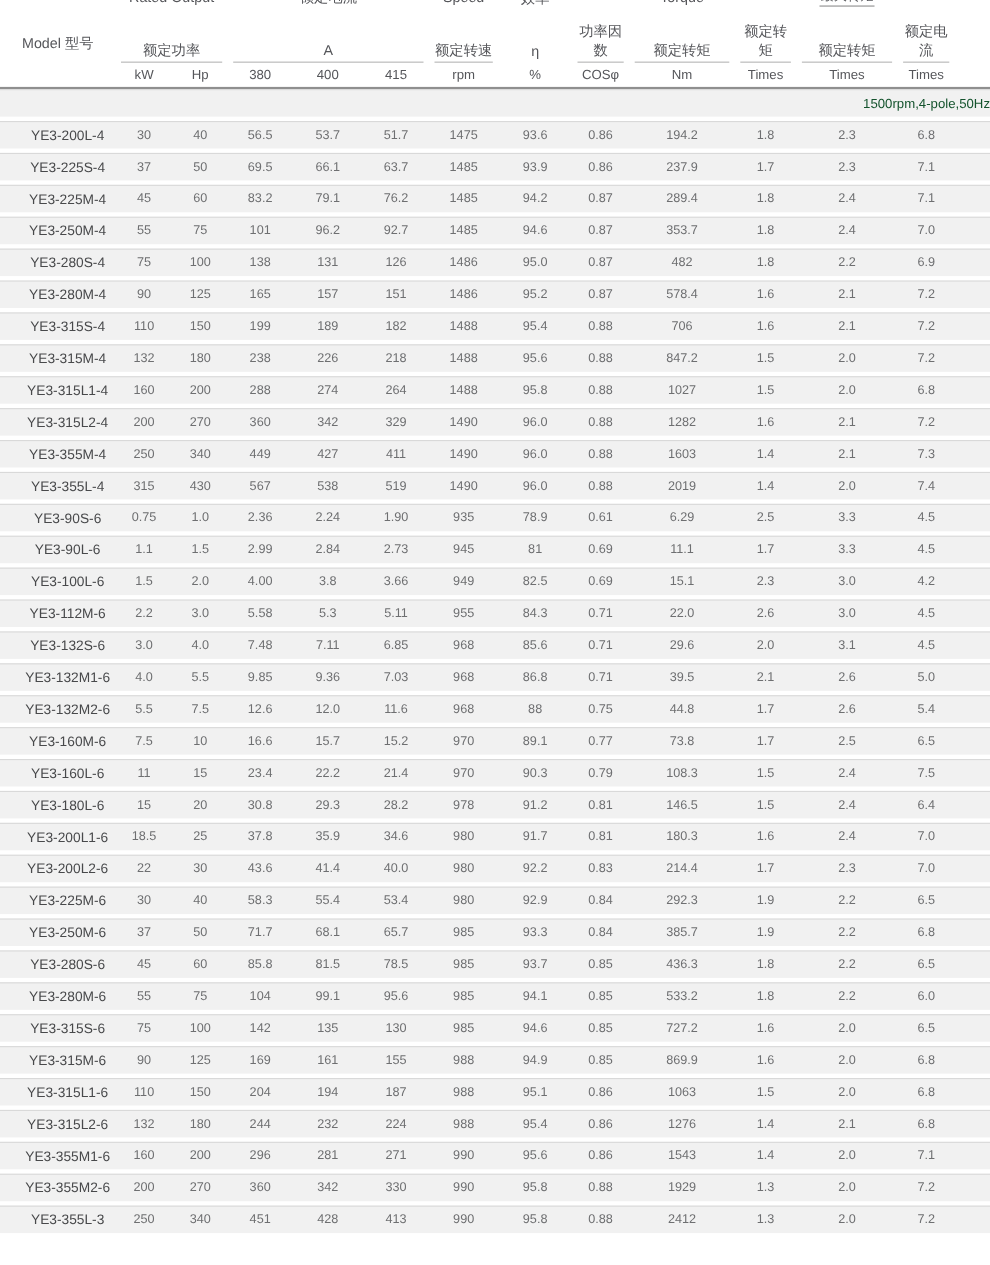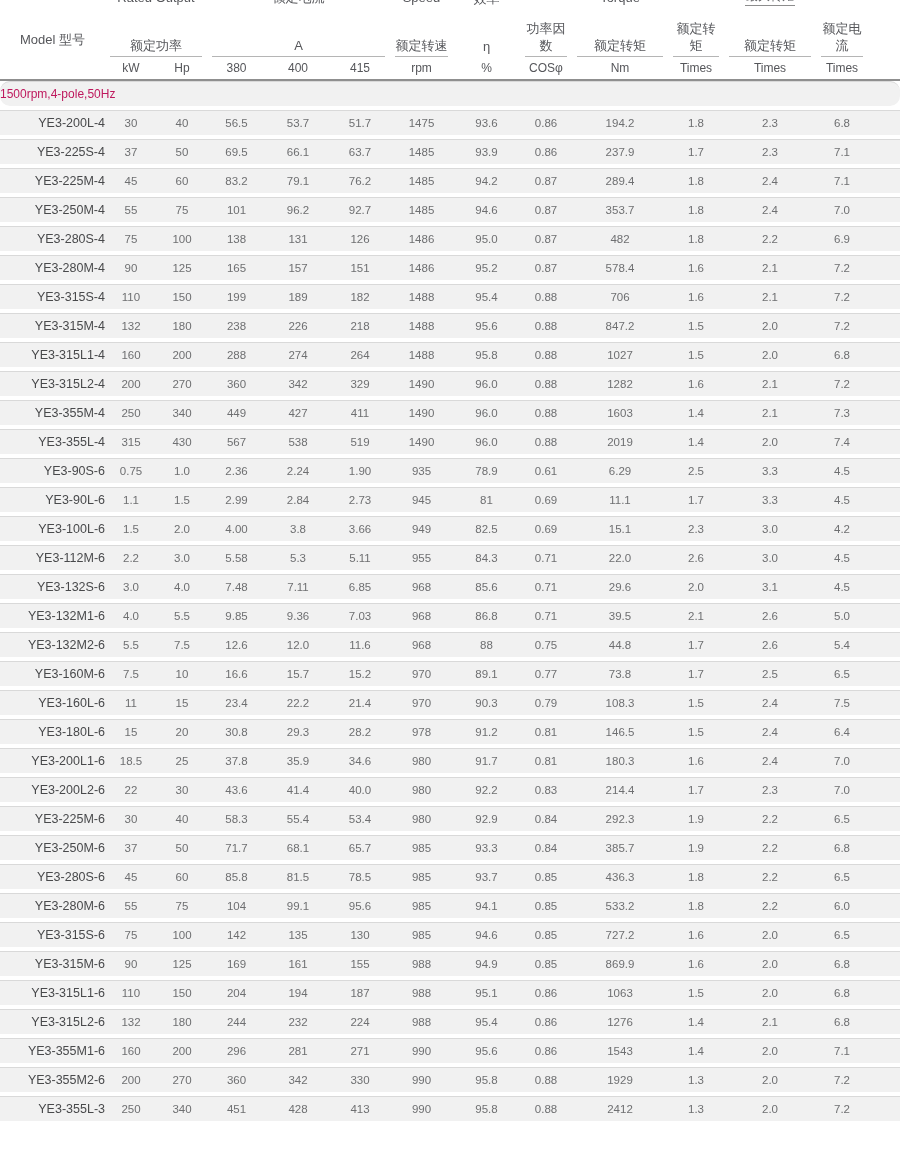--- a/index.html
+++ b/index.html
@@ -44,28 +44,28 @@
     font-size:12px;
   }
   
   .band {
     border-top:1px solid #d9d9d9;
     background:#f1f1f1;
     height:24px; line-height:24px;
     margin-bottom:4px;
   }
   .section-row {
-    text-align:left; font-size:12px; color:#be185d;border-radius:10px;
+    text-align:right; font-size:12px; color:#14532d;
   }
   .data-row .cell {
     text-align:center; font-size:11.5px; color:#6e6f71;
     overflow:hidden; white-space:nowrap;
   }
   .data-row .cell.model {
-    text-align:right; padding-left:18px; font-size:12.5px; color:#48494b;
+    text-align:center; padding-left:18px; font-size:12.5px; color:#48494b;
   }
 </style>
 </head>
 <body>
 
 <div class="page">
 
   <div class="thead">
 
     <div class="model-head">

